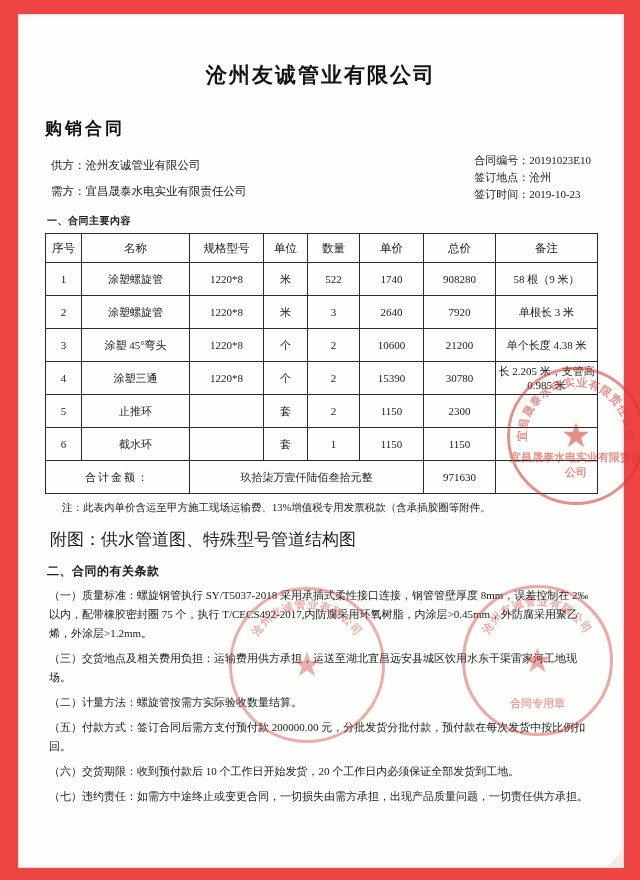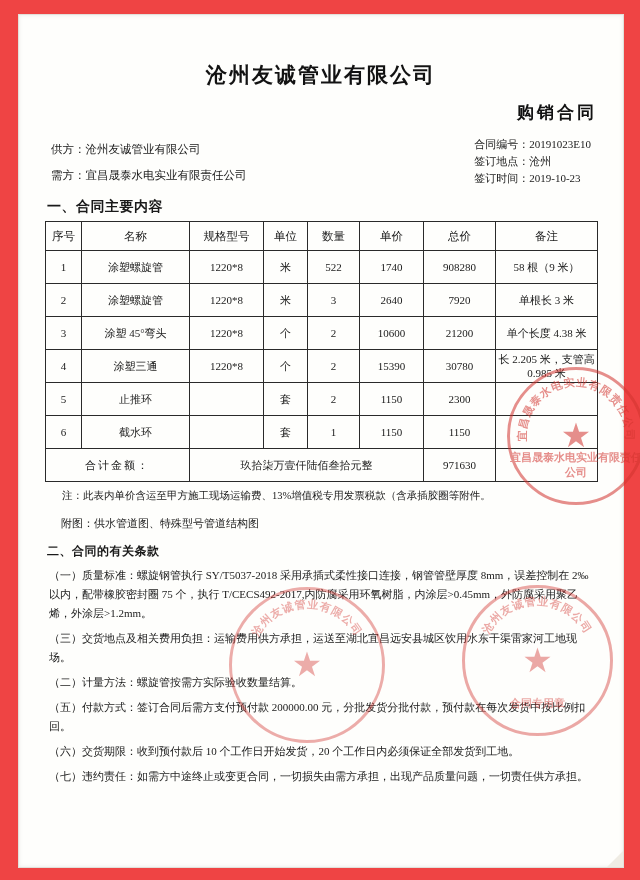--- a/index.html
+++ b/index.html
@@ -36,26 +36,26 @@
   }
   .company-title {
     text-align: center;
     font-size: 21px;
     font-weight: bold;
     letter-spacing: 2px;
     color: #121212;
     margin-top: 28px;
   }
   .doc-title {
-    text-align: right;
+    text-align: left;
     font-size: 17px;
     font-weight: bold;
     letter-spacing: 3px;
     color: #121212;
-    margin-top: 12px;
+    margin-top: 28px;
   }
   .parties {
     position: relative;
     margin-top: 16px;
     height: 52px;
     font-size: 11.5px;
   }
   .party-line {
     position: absolute;
     left: 6px;
@@ -68,21 +68,21 @@
   .meta {
     position: absolute;
     right: 6px;
     top: -4px;
     font-size: 11px;
     line-height: 17px;
     text-align: left;
   }
   .meta div { white-space: nowrap; }
   .section-head {
-    font-size: 14px;
+    font-size: 10px;
     font-weight: bold;
     margin: 6px 0 5px 2px;
     letter-spacing: 0.5px;
   }
   table.goods {
     border-collapse: collapse;
     width: 552px;
     font-size: 11px;
     table-layout: fixed;
   }
@@ -107,22 +107,22 @@
   .col-price { width: 64px; }
   .col-total { width: 72px; }
   .col-rem   { width: 102px; }
   .total-label { letter-spacing: 2px; }
   .note {
     font-size: 10.5px;
     margin: 6px 0 0 17px;
     line-height: 16px;
   }
   .attach {
-    font-size: 11px;
-    margin: 12px 0 0 16px;
+    font-size: 17px;
+    margin: 12px 0 0 5px;
   }
   .terms-head {
     font-size: 12px;
     font-weight: bold;
     margin: 12px 0 6px 2px;
     letter-spacing: 0.5px;
   }
   .term {
     font-size: 11px;
     line-height: 19px;

